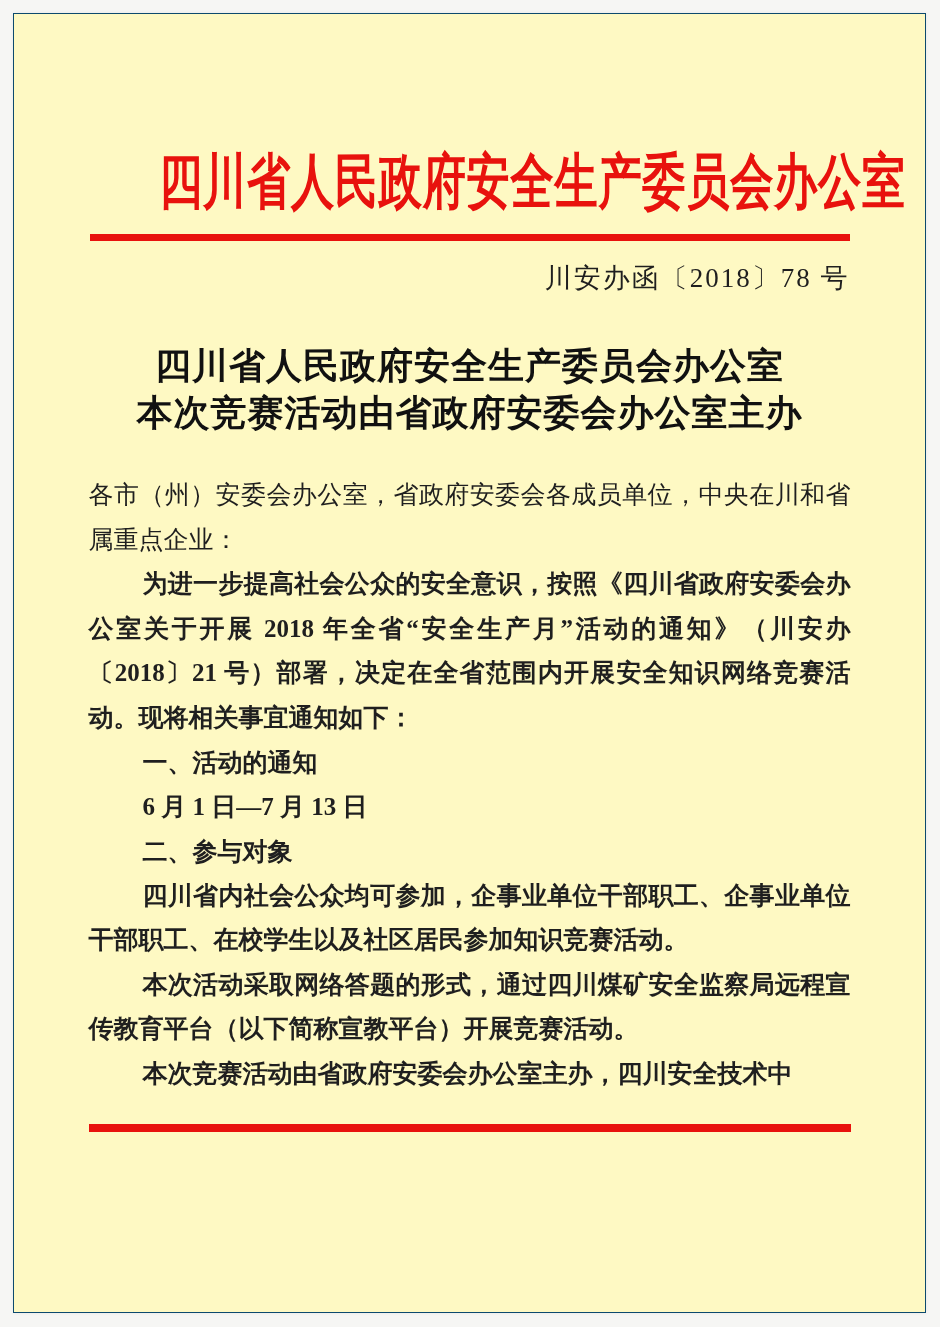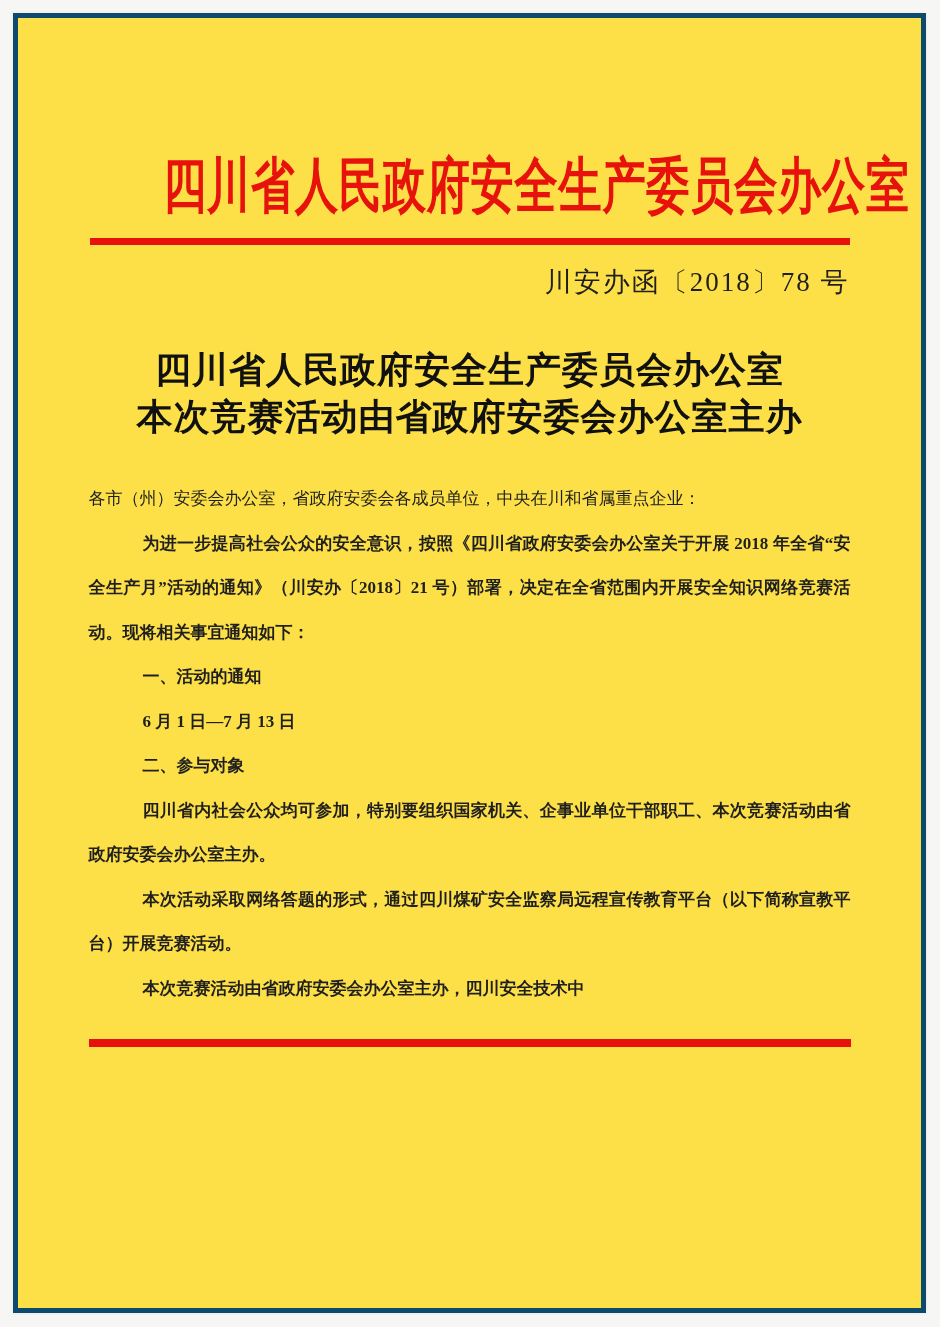--- a/index.html
+++ b/index.html
@@ -8,22 +8,22 @@
   body {
     background: #f6f6f4;
     font-family: "Liberation Serif", "DejaVu Serif", serif;
     position: relative;
     overflow: hidden;
   }
   .page {
     position: absolute;
     left: 13px; top: 13px;
     width: 913px; height: 1300px;
-    background: #fde047;
-    border: 5px solid #0c4a6e;
+    background: #fef9c3;
+    border: 1px solid #0c4a6e;
     box-shadow: 0 0 4px rgba(0,0,0,0.06);
     overflow: hidden;
   }
   .red-header {
     padding-top: 128px;
     text-align: center;
   }
   .red-header .org {
     display: inline-block;
     white-space: nowrap;
@@ -56,21 +56,21 @@
     text-align: center;
     font-weight: 700;
     font-size: 36px;
     line-height: 47px;
     color: #111111;
     letter-spacing: 1px;
   }
   .doc-body {
     width: 762px;
     margin: 36px auto 12px auto;
-    font-size: 17px;
+    font-size: 25px;
     line-height: 44.5px;
     color: var(--ink);
     text-align: justify;
   }
   .doc-body p { margin: 0; }
   .blk-salutation { text-indent: 0; }
   .blk-paragraph { text-indent: 54px; font-weight: bold; }
   .blk-heading {
     text-indent: 54px;
     font-family: "Liberation Sans", "DejaVu Sans", sans-serif;
@@ -101,20 +101,20 @@
     <div>四川省人民政府安全生产委员会办公室</div>
     <div>本次竞赛活动由省政府安委会办公室主办</div>
   </div>
 
   <div class="doc-body">
       <p class="blk-salutation">各市（州）安委会办公室，省政府安委会各成员单位，中央在川和省属重点企业：</p>
       <p class="blk-paragraph">为进一步提高社会公众的安全意识，按照《四川省政府安委会办公室关于开展 2018 年全省“安全生产月”活动的通知》（川安办〔2018〕21 号）部署，决定在全省范围内开展安全知识网络竞赛活动。现将相关事宜通知如下：</p>
       <p class="blk-heading">一、活动的通知</p>
       <p class="blk-paragraph">6 月 1 日—7 月 13 日</p>
       <p class="blk-heading">二、参与对象</p>
-      <p class="blk-paragraph">四川省内社会公众均可参加，特别要组织国家机关、企事业单位干部职工、本次竞赛活动由省政府安委会办公室主办。</p>
+      <p class="blk-paragraph">四川省内社会公众均可参加，企事业单位干部职工、企事业单位干部职工、在校学生以及社区居民参加知识竞赛活动。</p>
       <p class="blk-paragraph">本次活动采取网络答题的形式，通过四川煤矿安全监察局远程宣传教育平台（以下简称宣教平台）开展竞赛活动。</p>
       <p class="blk-paragraph">本次竞赛活动由省政府安委会办公室主办，四川安全技术中</p>
     </div>
 
   <div class="rule-bottom"></div>
 
 </div>
 
 </body></html>

